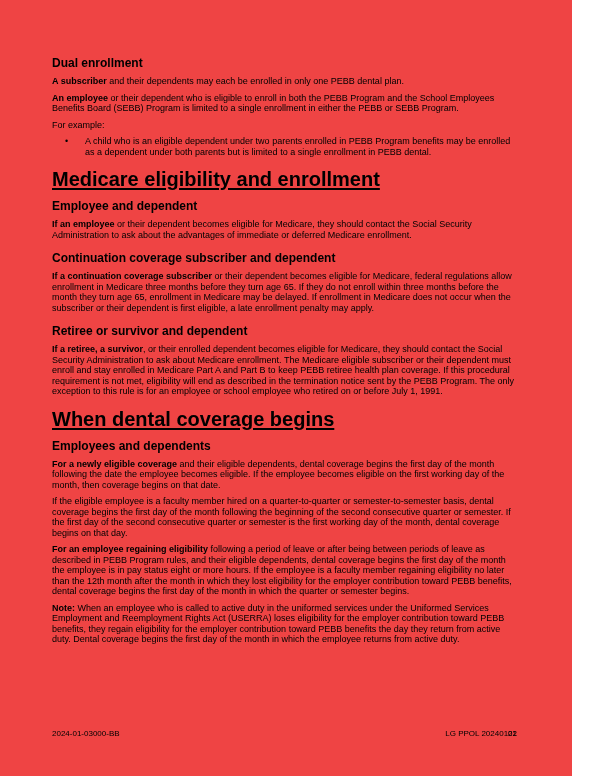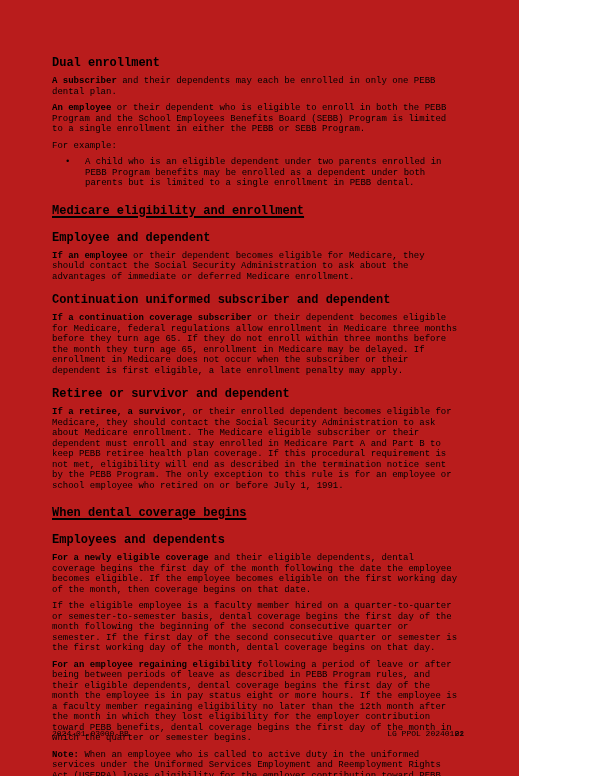--- a/index.html
+++ b/index.html
@@ -1,42 +1,42 @@
 <!DOCTYPE html>
 <html><head>
 <meta charset="utf-8">
 <style>
   html, body { margin: 0; padding: 0; background: #ffffff; }
   .page {
     position: relative;
-    width: 519px;
+    width: 572px;
     height: 776px;
-    background: #b91c1c;
+    background: #ef4444;
     color: #000000;
-    font-family: Liberation Mono, monospace;
+    font-family: Liberation Sans, sans-serif;
     overflow: hidden;
     box-sizing: border-box;
   }
   .content {
     padding: 45px 55px 0 52px;
   }
   p.body {
     font-size: 9px;
     line-height: 10.5px;
     margin: 0 2px 6px 0;
   }
   p.body strong { font-weight: bold; }
   h2.sub {
     font-size: 12px;
     line-height: 15px;
     font-weight: bold;
     margin: 11px 0 5px 0;
   }
   h1.major {
-    font-size: 12px;
+    font-size: 20px;
     line-height: 18px;
     font-weight: bold;
     margin: 13px 0 4px 0;
   }
   h1.major span {
     text-decoration: underline;
     text-decoration-thickness: 1.5px;
     text-underline-offset: 2px;
   }
   ul.bullets {
@@ -83,21 +83,21 @@
     <p class="body">For example:</p>
     <ul class="bullets">
       <li>A child who is an eligible dependent under two parents enrolled in PEBB Program benefits may be enrolled as a dependent under both parents but is limited to a single enrollment in PEBB dental.</li>
     </ul>
 
     <h1 class="major"><span>Medicare eligibility and enrollment</span></h1>
 
     <h2 class="sub">Employee and dependent</h2>
     <p class="body"><strong>If an employee</strong><span> or their dependent becomes eligible for Medicare, they should contact the Social Security Administration to ask about the advantages of immediate or deferred Medicare enrollment.</span></p>
 
-    <h2 class="sub">Continuation uniformed subscriber and dependent</h2>
+    <h2 class="sub">Continuation coverage subscriber and dependent</h2>
     <p class="body"><strong>If a continuation coverage subscriber</strong><span> or their dependent becomes eligible for Medicare, federal regulations allow enrollment in Medicare three months before they turn age 65. If they do not enroll within three months before the month they turn age 65, enrollment in Medicare may be delayed. If enrollment in Medicare does not occur when the subscriber or their dependent is first eligible, a late enrollment penalty may apply.</span></p>
 
     <h2 class="sub">Retiree or survivor and dependent</h2>
     <p class="body"><strong>If a retiree, a survivor</strong><span>, or their enrolled dependent becomes eligible for Medicare, they should contact the Social Security Administration to ask about Medicare enrollment. The Medicare eligible subscriber or their dependent must enroll and stay enrolled in Medicare Part A and Part B to keep PEBB retiree health plan coverage. If this procedural requirement is not met, eligibility will end as described in the termination notice sent by the PEBB Program. The only exception to this rule is for an employee or school employee who retired on or before July 1, 1991.</span></p>
 
     <h1 class="major"><span>When dental coverage begins</span></h1>
 
     <h2 class="sub">Employees and dependents</h2>
     <p class="body"><strong>For a newly eligible coverage</strong><span> and their eligible dependents, dental coverage begins the first day of the month following the date the employee becomes eligible. If the employee becomes eligible on the first working day of the month, then coverage begins on that date.</span></p>
     <p class="body">If the eligible employee is a faculty member hired on a quarter-to-quarter or semester-to-semester basis, dental coverage begins the first day of the month following the beginning of the second consecutive quarter or semester. If the first day of the second consecutive quarter or semester is the first working day of the month, dental coverage begins on that day.</p>

